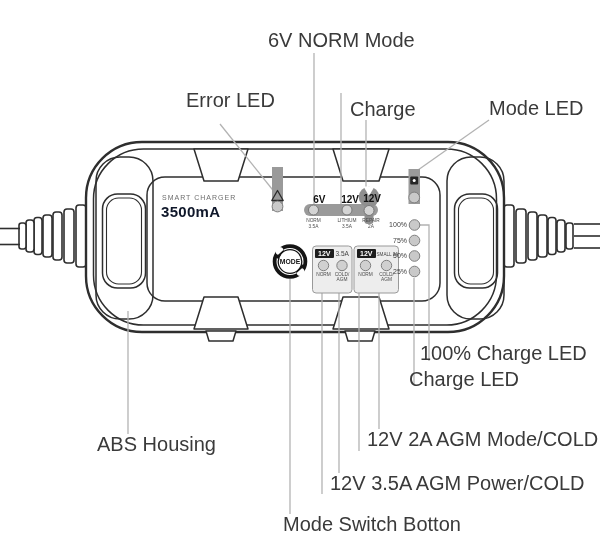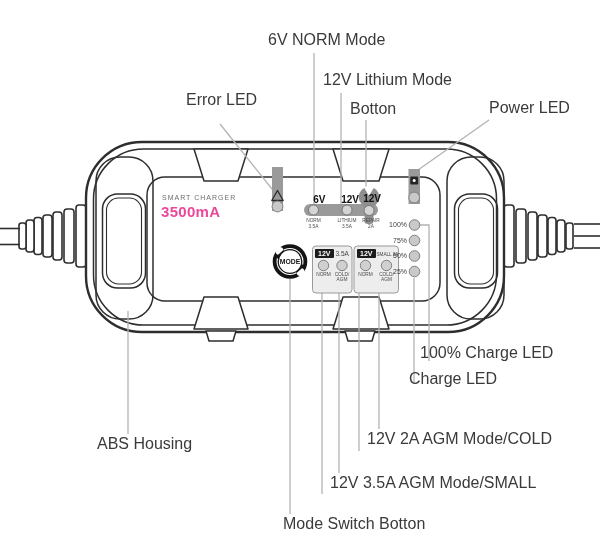--- a/index.html
+++ b/index.html
@@ -1,21 +1,21 @@
 <!DOCTYPE html>
 <html><head>
 <meta charset="utf-8">
 <style>
   html,body{margin:0;padding:0;background:#fff;}
   .stage{position:relative;width:600px;height:549px;background:#ffffff;overflow:hidden;
          font-family:"Liberation Sans", sans-serif;}
   .stage svg{position:absolute;left:0;top:0;}
-  .lbl{position:absolute;font-size:16px;color:#3a3a3a;white-space:nowrap;line-height:16px;}
+  .lbl{position:absolute;font-size:20px;color:#3a3a3a;white-space:nowrap;line-height:16px;}
   .face-title{position:absolute;font-size:7px;letter-spacing:1px;color:#6e6e6e;white-space:nowrap;}
-  .face-model{position:absolute;font-size:15px;font-weight:800;color:#ec4899;letter-spacing:.3px;white-space:nowrap;}
+  .face-model{position:absolute;font-size:15px;font-weight:800;color:#0f172a;letter-spacing:.3px;white-space:nowrap;}
   .volt{position:absolute;font-size:10px;font-weight:bold;color:#111;width:24px;text-align:right;line-height:9px;}
   .sub{position:absolute;font-size:4.8px;line-height:5.6px;color:#4c4c4c;width:26px;text-align:center;white-space:pre-line;}
   .pct{position:absolute;font-size:7px;color:#3f3f3f;width:22px;text-align:right;line-height:8px;}
   .badge{position:absolute;width:18.5px;height:9.5px;background:#1c1c1c;color:#fff;font-size:7px;
          font-weight:bold;text-align:center;line-height:10px;border-radius:1px;}
   .amp{position:absolute;font-size:6.5px;color:#444;line-height:8px;white-space:nowrap;}
   .amp-small{position:absolute;font-size:4.6px;color:#444;line-height:8px;white-space:nowrap;}
   .opt{position:absolute;font-size:4.8px;line-height:5.4px;color:#4c4c4c;width:22px;text-align:center;white-space:pre-line;}
   .modetxt{position:absolute;left:276px;top:258px;width:28px;text-align:center;
            font-size:6.8px;font-weight:bold;color:#111;line-height:8px;}
@@ -133,28 +133,27 @@
       <circle cx="290" cy="261.5" r="15.4" fill="none" stroke="#141414" stroke-width="3.8"></circle>
       <circle cx="279.5" cy="251" r="4" fill="#ffffff"></circle>
       <circle cx="300.5" cy="272" r="4" fill="#ffffff"></circle>
       <polygon points="275,257.5 284,249.5 281.5,260" fill="#141414"></polygon>
       <polygon points="305,265.5 296,273.5 298.5,263" fill="#141414"></polygon>
       <circle cx="290" cy="261.5" r="11.8" fill="#ffffff" stroke="#141414" stroke-width="1.3"></circle>
     </g>
   </svg>
 
   <div class="lbl" style="left:268px;top:32px">6V NORM Mode</div>
-  <div class="lbl" style="left:323px;top:72px">12V Lithium Mode</div>
-  <div class="lbl" style="left:350px;top:101px">Botton</div>
-  <div class="lbl" style="left:489px;top:100px">Power LED</div>
+  <div class="lbl" style="left:350px;top:101px">Charge</div>
+  <div class="lbl" style="left:489px;top:100px">Mode LED</div>
   <div class="lbl" style="left:186px;top:92px">Error LED</div>
   <div class="lbl" style="left:420px;top:345px">100% Charge LED</div>
   <div class="lbl" style="left:409px;top:371px">Charge LED</div>
   <div class="lbl" style="left:367px;top:431px">12V 2A AGM Mode/COLD</div>
-  <div class="lbl" style="left:330px;top:475px">12V 3.5A AGM Mode/SMALL</div>
+  <div class="lbl" style="left:330px;top:475px">12V 3.5A AGM Power/COLD</div>
   <div class="lbl" style="left:283px;top:516px">Mode Switch Botton</div>
   <div class="lbl" style="left:97px;top:436px">ABS Housing</div>
 
   <div class="face-title" style="left:162px;top:194px">SMART CHARGER</div>
   <div class="face-model" style="left:161px;top:203px">3500mA</div>
 
   <div class="volt" style="left:301.5px;top:195px">6V</div>
   <div class="volt" style="left:335px;top:195px">12V</div>
   <div class="volt" style="left:357px;top:194px">12V</div>
   <div class="sub" style="left:300.5px;top:218px">NORM

